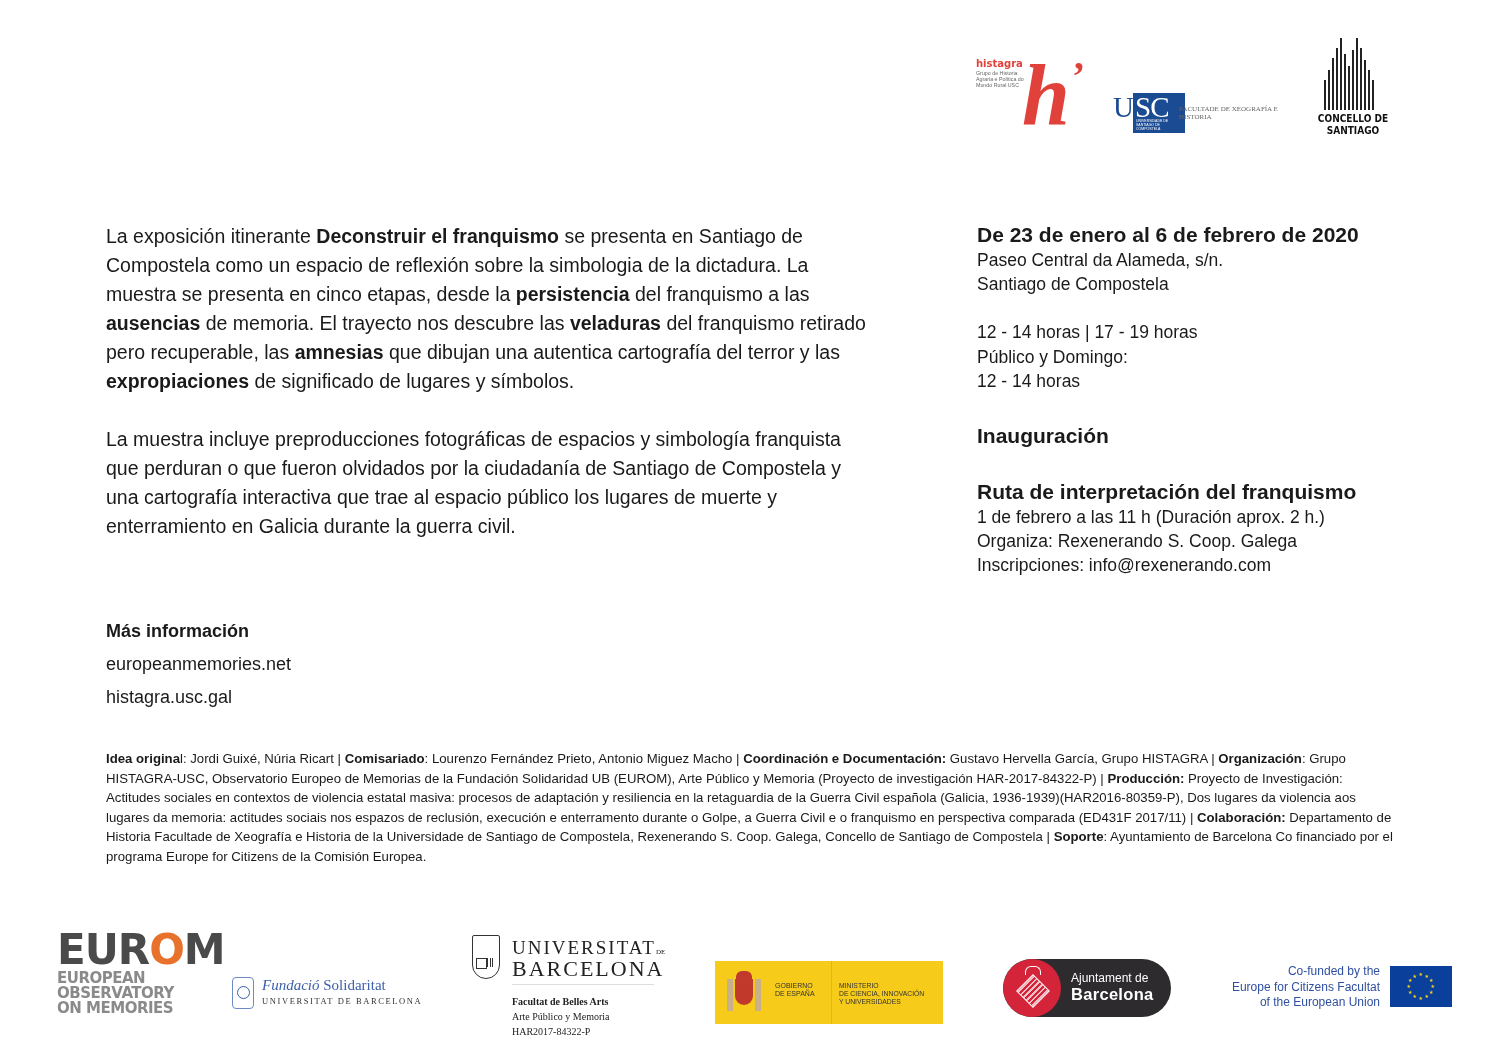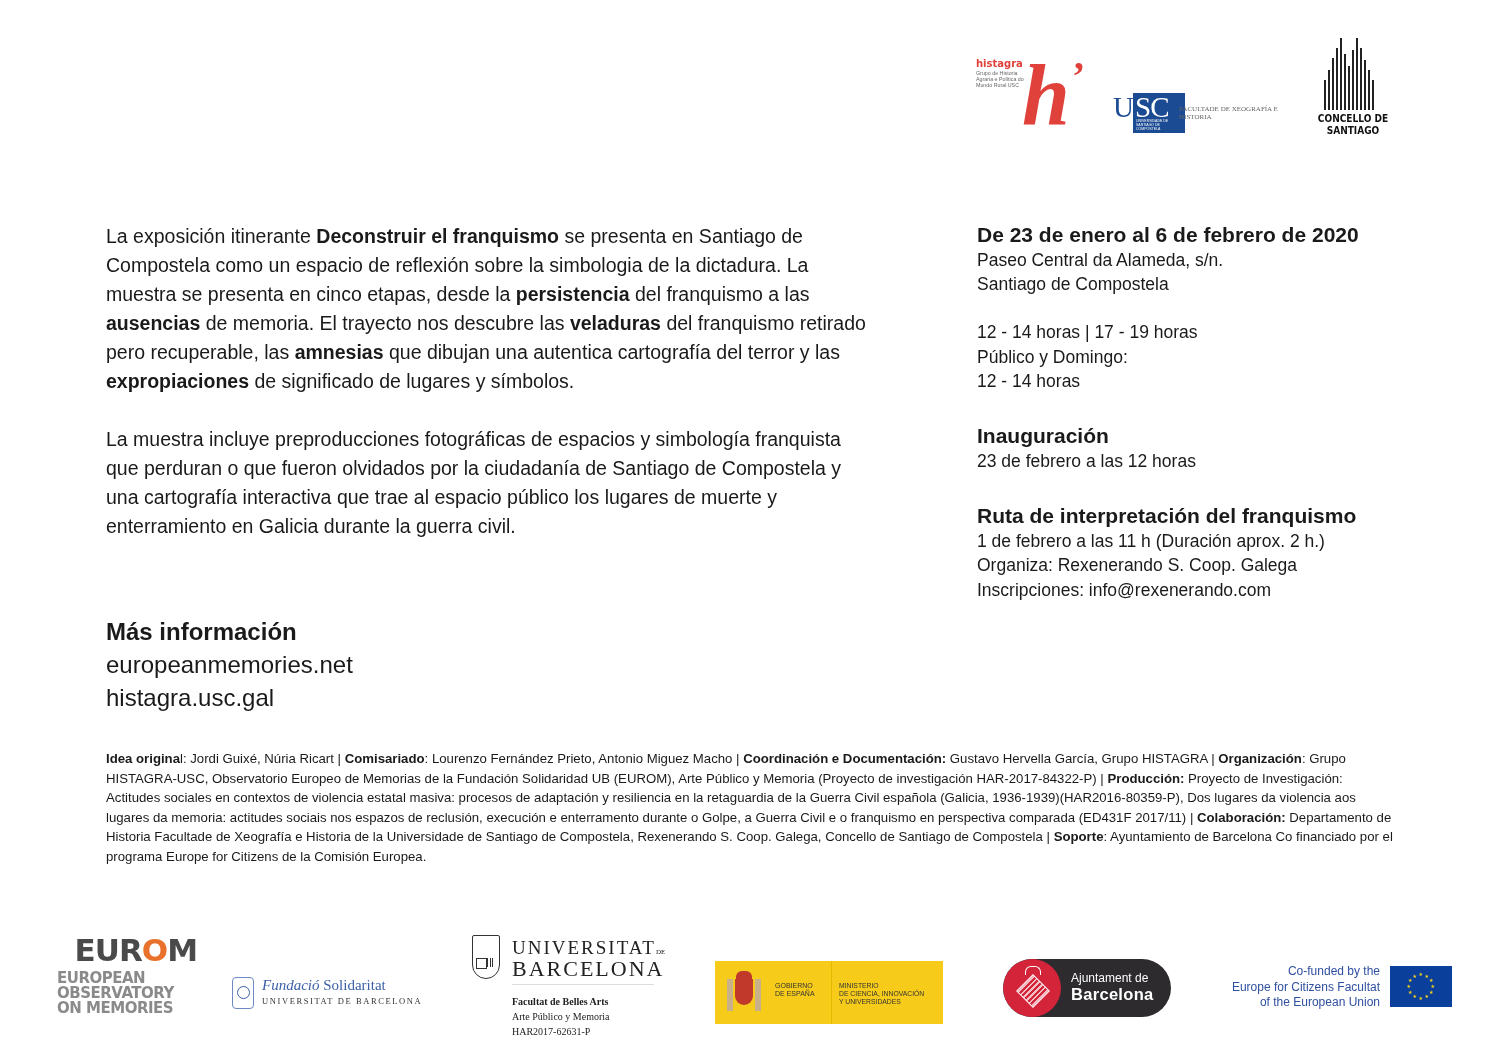--- a/index.html
+++ b/index.html
@@ -23,36 +23,36 @@
   .concello { left:1308px; top:38px; width:90px; height:104px; }
   .concello .bars { position:absolute; left:16px; top:0; width:60px; height:72px; display:flex; align-items:flex-end; gap:2px; }
   .concello .bars span { display:block; width:2px; background:#222; }
   .concello .txt { position:absolute; left:0; top:75px; width:90px; text-align:center; font-family:"DejaVu Sans", sans-serif; font-weight:bold; font-size:11px; line-height:12px; color:#111; transform:scaleX(0.82); transform-origin:center; }
 
   
   .main { left:106px; top:222px; width:770px; font-size:19.5px; line-height:29px; }
   .main p { margin:0; }
   .main p + p { margin-top:29px; }
   .main b { font-weight:bold; }
-  .more { left:106px; top:615px; font-size:24px; line-height:33px; }
+  .more { left:106px; top:615px; font-size:18px; line-height:33px; }
   .more .title { font-weight:bold; }
   .more a { color:#1a1a1a; text-decoration:none; display:block; }
 
   .side { left:977px; top:222px; width:440px; font-size:17.5px; line-height:24.2px; }
   .side .h { font-weight:bold; font-size:21px; line-height:26px; }
   .side .gap { height:24px; }
   .side .gap2 { height:30px; }
 
   
   .credits { left:106px; top:749px; width:1290px; font-size:13.2px; line-height:19.5px; }
   .credits b { font-weight:bold; }
 
   
   .eurom { left:57px; top:935px; width:140px; }
-  .eurom .big { font-family:"DejaVu Sans", sans-serif; font-weight:bold; font-size:31px; letter-spacing:-1px; color:#4a4a4a; line-height:30px;text-align:right; }
+  .eurom .big { font-family:"DejaVu Sans", sans-serif; font-weight:bold; font-size:42px; letter-spacing:-1px; color:#4a4a4a; line-height:30px;text-align:right; }
   .eurom .big .o { color:#e8722b; }
   .eurom .small { font-family:"DejaVu Sans", sans-serif; font-weight:bold; font-size:15px; line-height:15px; color:#8a8a8a; letter-spacing:-0.5px; margin-top:6px; }
 
   .fs { left:232px; top:977px; width:200px; height:36px; }
   .fs .emb { position:absolute; left:0; top:0; width:22px; height:32px; border:1.5px solid #6d8ac6; border-radius:4px; box-sizing:border-box; }
   .fs .emb::after { content:""; position:absolute; left:4px; top:8px; width:11px; height:11px; border-radius:50%; border:1.5px solid #3b5fa8; }
   .fs .t1 { position:absolute; left:30px; top:0; font-family:"Liberation Serif", serif; font-style:italic; font-size:15px; color:#3b5fa8; }
   .fs .t1 span { font-style:normal; }
   .fs .t2 { position:absolute; left:30px; top:19px; font-family:"Liberation Serif", serif; font-size:8.5px; letter-spacing:1.6px; color:#333; }
 
@@ -139,21 +139,20 @@
 <div class="abs side">
   <div class="h">De 23 de enero al 6 de febrero de 2020</div>
   <div>Paseo Central  da Alameda, s/n.</div>
   <div>Santiago de Compostela</div>
   <div class="gap"></div>
   <div>12 - 14 horas | 17 - 19 horas</div>
   <div>Público y Domingo:</div>
   <div>12 - 14 horas</div>
   <div class="gap2"></div>
   <div class="h">Inauguración</div>
-  <div>23 de febrero a las 12 horas</div>
   <div class="gap2"></div>
   <div class="h">Ruta de interpretación del franquismo</div>
   <div>1 de febrero a las 11 h (Duración aprox. 2 h.)</div>
   <div>Organiza: Rexenerando S. Coop. Galega</div>
   <div>Inscripciones: info@rexenerando.com</div>
 </div>
 
 <div class="abs credits" id="credits"><b>Idea origina</b><span>l: Jordi Guixé, Núria Ricart | </span><b>Comisariado</b><span>: Lourenzo Fernández Prieto, Antonio Miguez Macho | </span><b>Coordinación e Documentación:</b><span> Gustavo Hervella García, Grupo HISTAGRA | </span><b>Organización</b><span>: Grupo HISTAGRA-USC, Observatorio Europeo de Memorias de la Fundación Solidaridad UB (EUROM), Arte Público y Memoria (Proyecto de investigación HAR-2017-84322-P) | </span><b>Producción:</b><span> Proyecto de Investigación: Actitudes sociales en contextos de violencia estatal masiva: procesos de adaptación y resiliencia en la retaguardia de la Guerra Civil española (Galicia, 1936-1939)(HAR2016-80359-P), Dos lugares da violencia aos lugares da memoria: actitudes sociais nos espazos de reclusión, execución e enterramento durante o Golpe, a Guerra Civil e o franquismo en perspectiva comparada (ED431F 2017/11) | </span><b>Colaboración:</b><span> Departamento de Historia Facultade de Xeografía e Historia de la Universidade de Santiago de Compostela,  Rexenerando S. Coop. Galega, Concello de Santiago de Compostela |  </span><b>Soporte</b><span>: Ayuntamiento de Barcelona Co financiado por el programa Europe for Citizens de la Comisión Europea.</span></div>
 
 <div class="abs eurom">
@@ -172,21 +171,21 @@
 </div>
 
 <div class="abs ub">
   <div class="shield"></div>
   <div class="n1"><span>UNIVERSITAT</span><small>DE</small></div>
   <div class="n2">BARCELONA</div>
   <div class="rule"></div>
   <div class="sub">
     <div style="font-weight:bold">Facultat de Belles Arts</div>
     <div>Arte Público y Memoria</div>
-    <div>HAR2017-62631-P</div>
+    <div>HAR2017-84322-P</div>
   </div>
 </div>
 
 <div class="abs gob">
   <div class="crest">
     <div class="col" style="left:2px"></div>
     <div class="col" style="left:30px"></div>
     <div class="crown"></div>
     <div class="shield"></div>
   </div>

